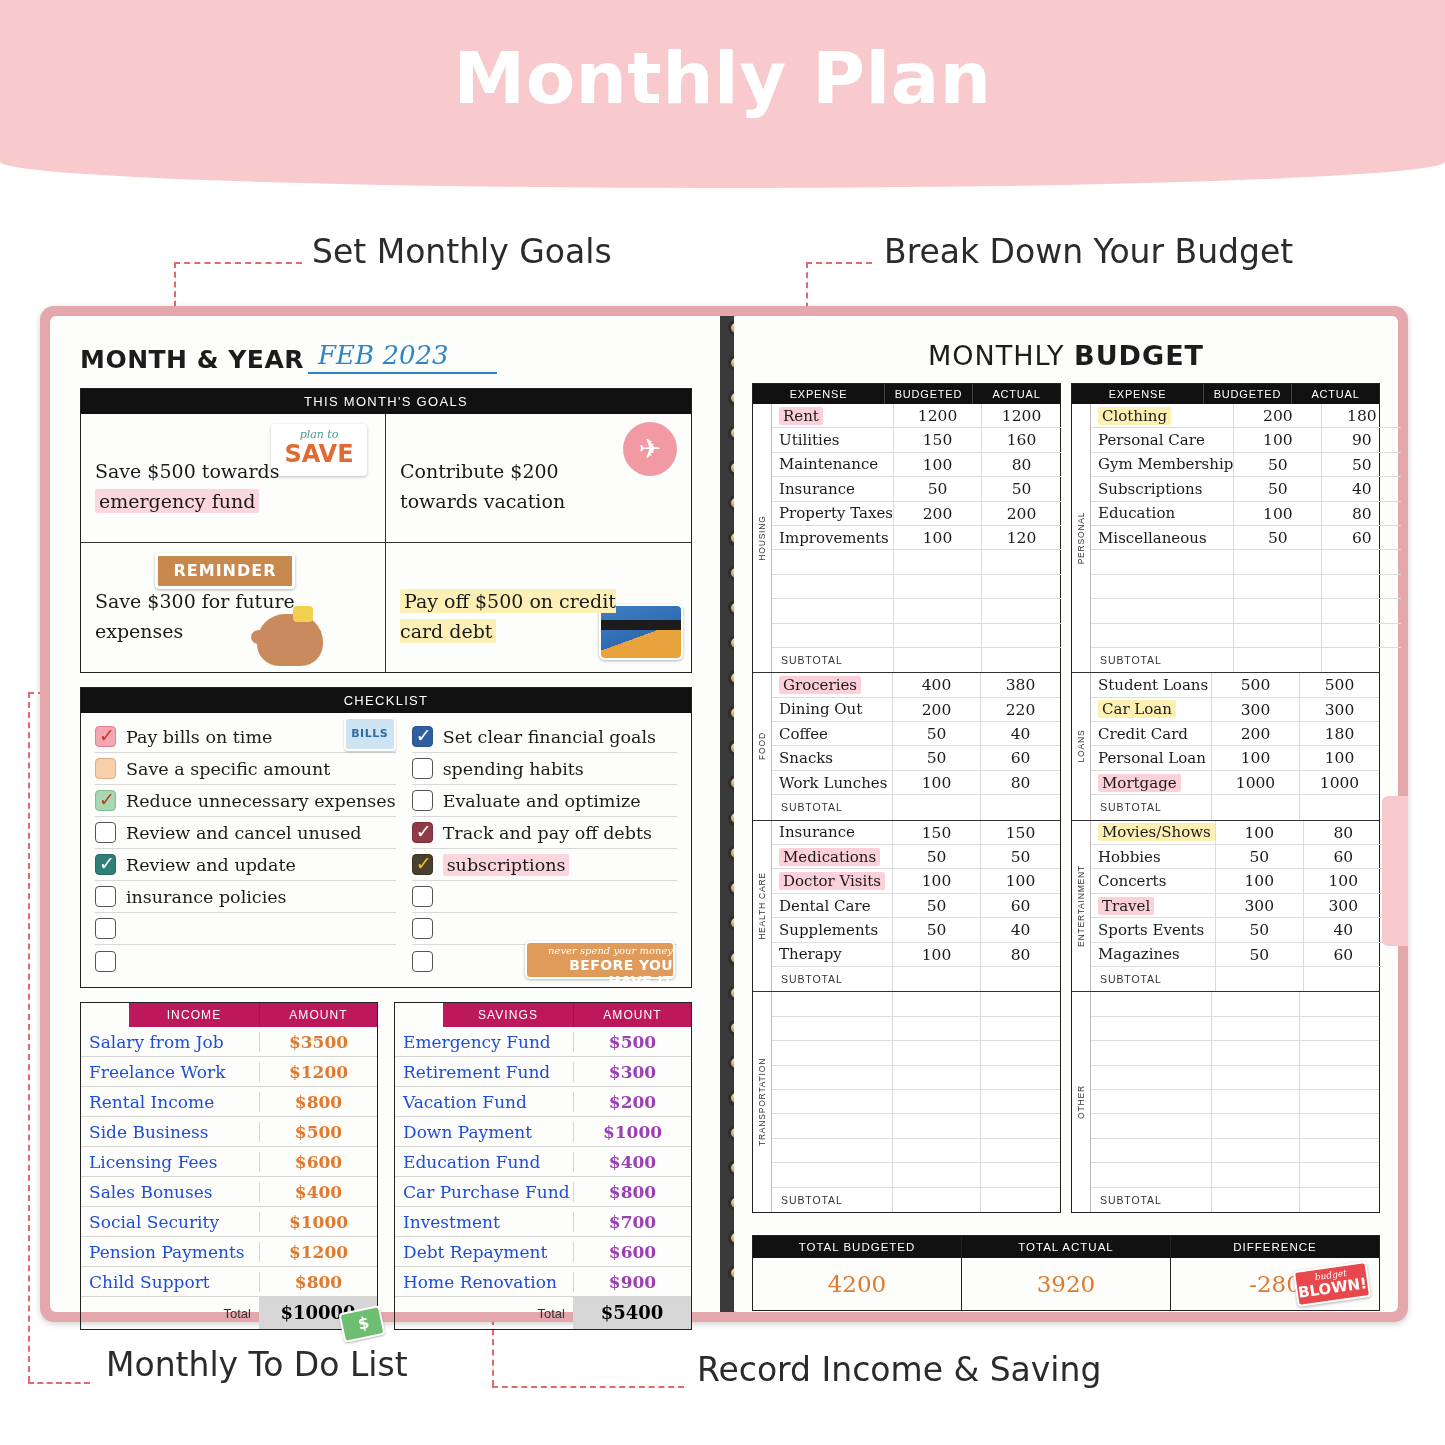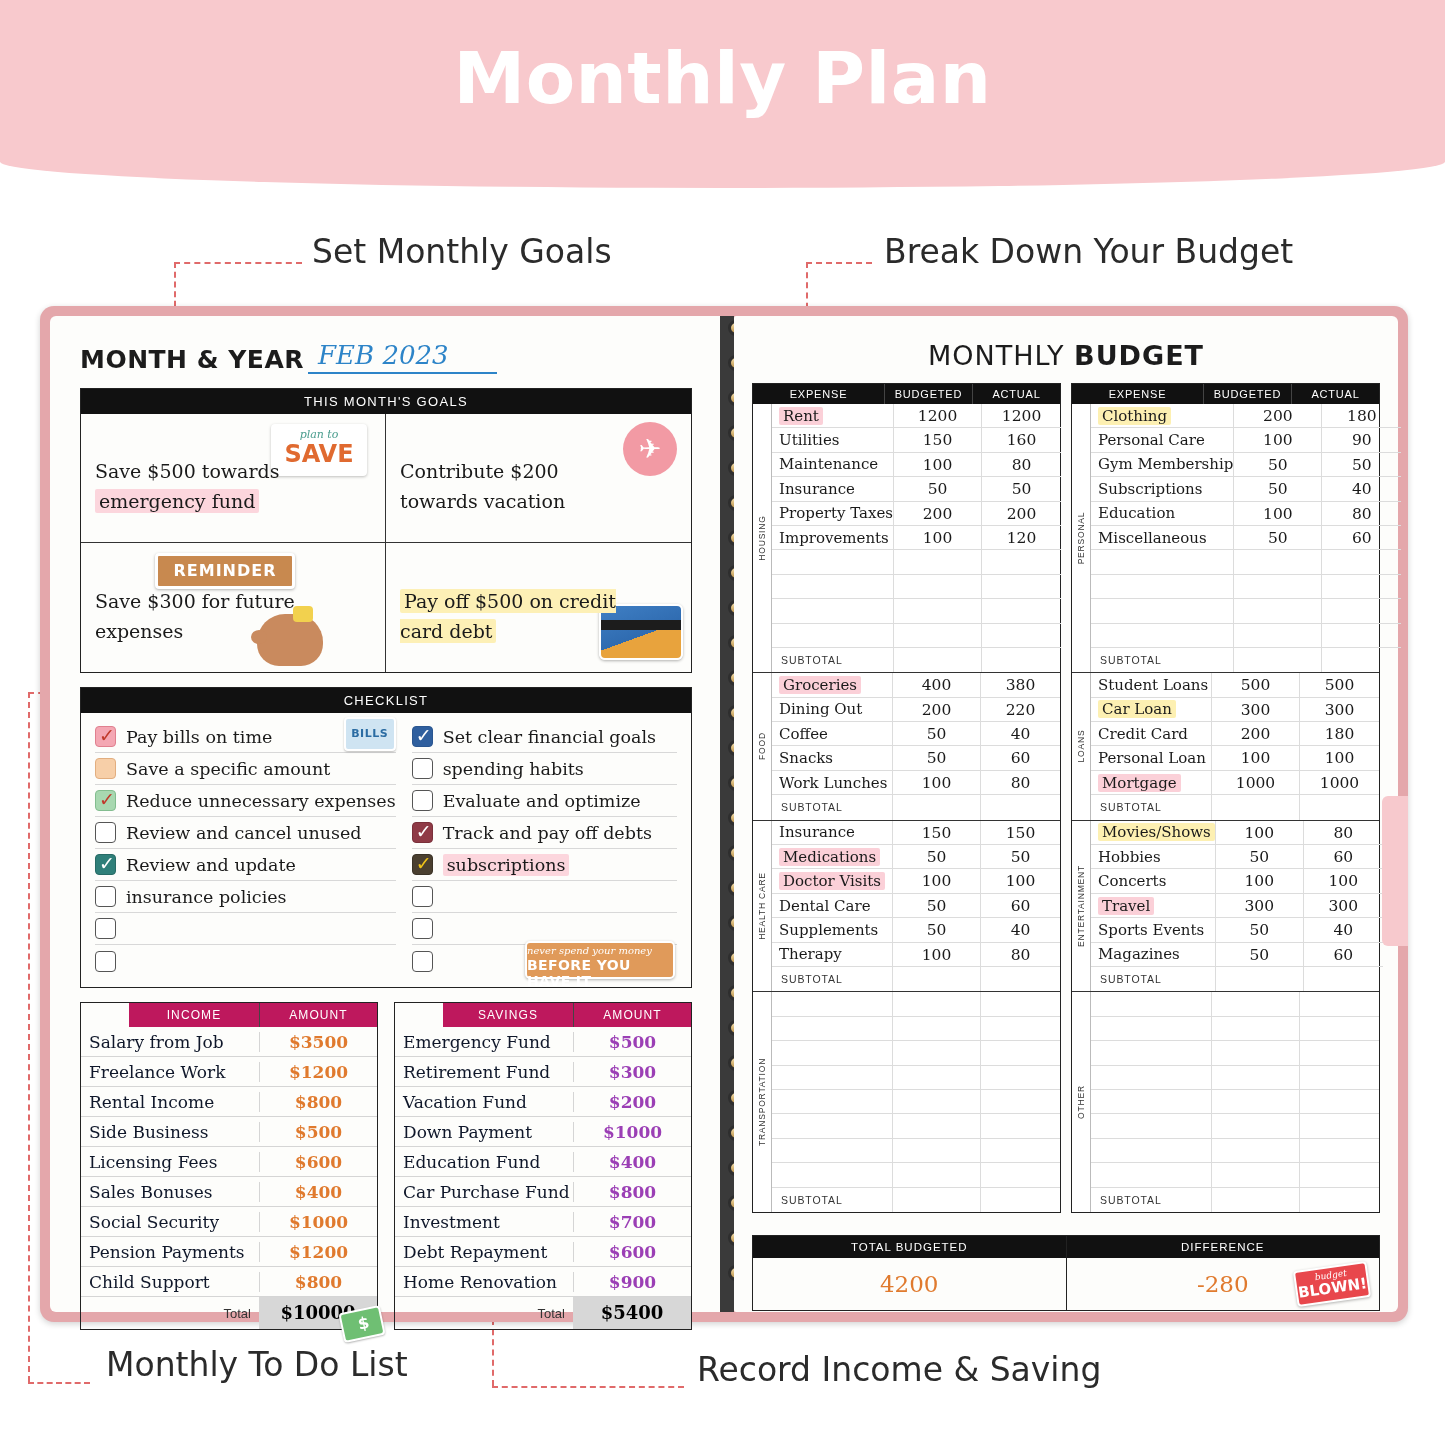--- a/index.html
+++ b/index.html
@@ -160,34 +160,34 @@
     font-family:"DejaVu Sans", sans-serif; line-height:21px;
   }
   .tick.dark { color:#c0392b; }
   .tick.amber { color:#f0c419; }
   .ck-label {
     font-family:"DejaVu Serif", serif; font-size:17.5px; color:#1a1a1a; white-space:nowrap;
   }
   .sticker-never {
     position:absolute; right:16px; bottom:8px; width:150px; height:38px;
     background:#e09a5a; border:2px solid #fff; border-radius:5px;
-    box-shadow:0 1px 3px rgba(0,0,0,.3); text-align:left; color:#fff;
+    box-shadow:0 1px 3px rgba(0,0,0,.3); text-align:right; color:#fff;
   }
   .sticker-never .s1 { font-size:10px; font-style:italic; font-family:"DejaVu Serif",serif; line-height:12px; padding-top:2px;}
   .sticker-never .s2 { font-size:14px; font-weight:bold; letter-spacing:0.4px; font-family:"DejaVu Sans",sans-serif;}
 
   
   .money-row { display:flex; gap:16px; margin-top:14px; }
   .money-tbl { flex:1; border:1px solid #222; }
   .money-head { display:flex; background:#be185d; color:#fff; font-size:12px; letter-spacing:1.1px;margin-left:48px; }
   .money-head div { padding:5px 0; text-align:center; }
   .mh-name { flex:1; }
   .mh-amt { width:118px; border-left:1px solid #444; }
   .money-line { display:flex; border-bottom:1px solid #d5d5d5; height:30px; align-items:center; }
-  .ml-name { flex:1; padding-left:8px; font-family:"DejaVu Serif", serif; font-size:17px; color:#0f172a; }
+  .ml-name { flex:1; padding-left:8px; font-family:"DejaVu Serif", serif; font-size:17px; color:#1d4ed8; }
   .ml-amt {
     width:118px; text-align:center; border-left:1px solid #d5d5d5;
     font-family:"DejaVu Serif", serif; font-size:17px; font-weight:bold;
   }
   .amt-orange { color:#e07a2e; }
   .amt-purple { color:#9b3fb5; }
   .money-total { display:flex; height:32px; align-items:center; }
   .mt-label { flex:1; text-align:right; padding-right:8px; font-size:13px; color:#333; }
   .mt-val {
     width:118px; text-align:center; background:#d7d7d7; height:32px; line-height:32px;
@@ -975,20 +975,24 @@
               </div>
             </div>
         </div>
       </div>
       <div class="totals" id="totals-row">
           <div class="tot-cell">
             <div class="tot-head">TOTAL BUDGETED</div>
             <div class="tot-val">4200</div>
           </div>
           <div class="tot-cell">
+            <div class="tot-head">TOTAL ACTUAL</div>
+            <div class="tot-val">3920</div>
+          </div>
+          <div class="tot-cell">
             <div class="tot-head">DIFFERENCE</div>
             <div class="tot-val">-280<div class="sticker-blown">
                 <div class="b1">budget</div>
                 <div class="b2">BLOWN!</div>
               </div></div>
           </div>
         </div>
     </div>
   </div>
   <div class="edge-tab"></div>

